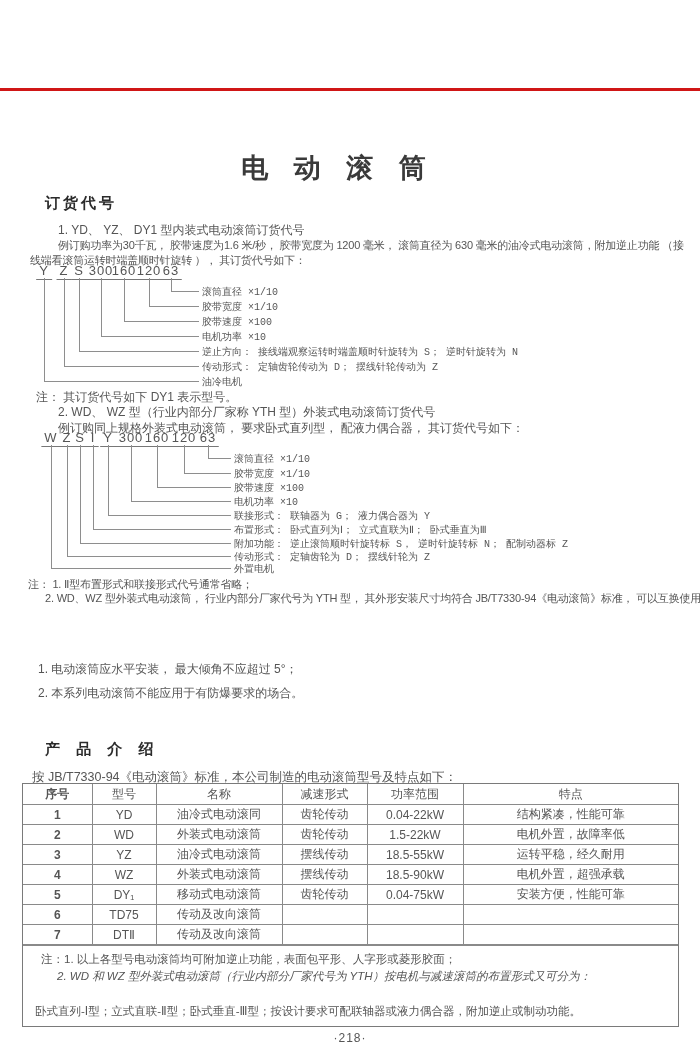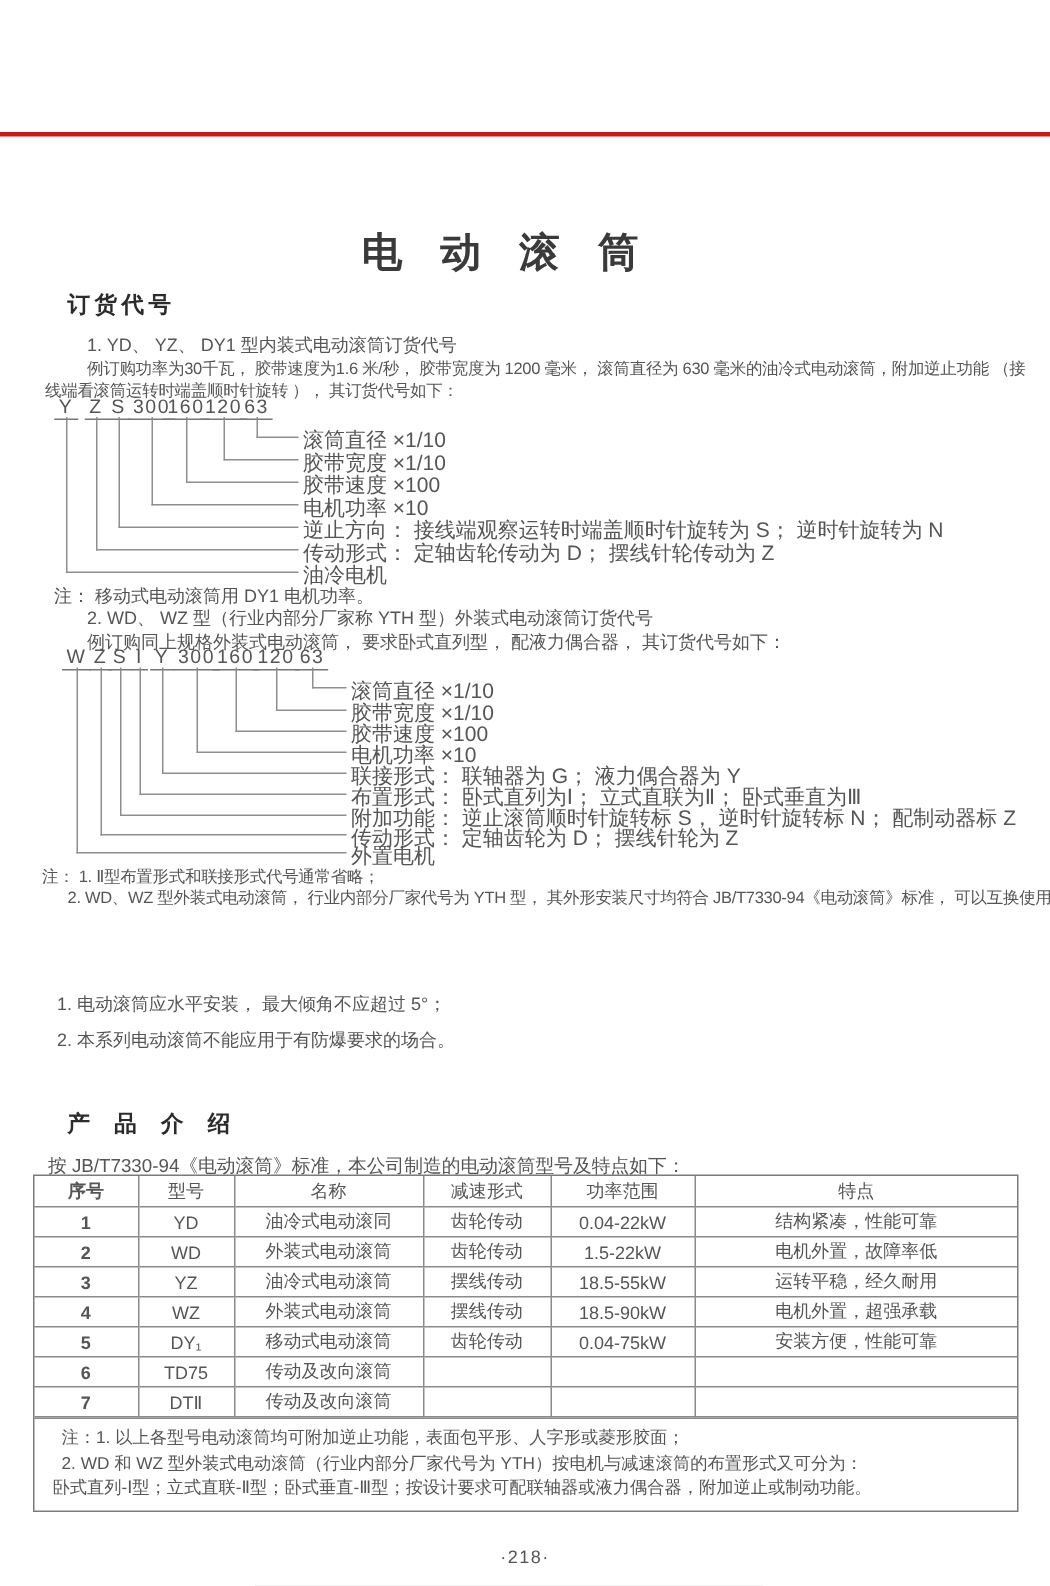--- a/index.html
+++ b/index.html
@@ -11,34 +11,34 @@
   .abs{position:absolute;white-space:nowrap;}
   .rule{position:absolute;left:0;top:88px;width:700px;height:3px;background:#d01616;}
   .doc-title{left:0;top:150px;width:676px;text-align:center;font-size:27px;font-weight:bold;
     letter-spacing:9px;color:#3a3a3a;}
   .sec-head{font-size:15px;font-weight:bold;color:#2b2b2b;letter-spacing:3px;}
   .body-txt{font-size:12px;color:#555;}
   .small-txt{font-size:11px;color:#555;letter-spacing:-0.2px;}
   .code-token{position:absolute;transform:translateX(-50%);font-size:13px;color:#555;
     letter-spacing:1px;border-bottom:1px solid #777;padding:0 3px 1px 3px;white-space:nowrap;}
   .elbow{position:absolute;border-left:1px solid #8e8e8e;border-bottom:1px solid #8e8e8e;}
-  .dlabel{position:absolute;font-size:14px;color:#555;white-space:nowrap;}
+  .dlabel{position:absolute;font-size:10px;color:#555;white-space:nowrap;font-family:Liberation Mono, monospace;}
   .tbl-box{position:absolute;left:22px;top:783px;width:655px;border:1px solid #7a7a7a;}
   table.prod{border-collapse:collapse;width:100%;table-layout:fixed;font-size:12px;color:#555;}
   table.prod th,table.prod td{border:1px solid #8a8a8a;text-align:center;padding:0;
     overflow:hidden;white-space:nowrap;font-weight:normal;}
   table.prod tr.hdr td{height:20px;}
   table.prod tr.row td{height:19px;}
   table.prod td:first-child{border-left:none;font-weight:bold;}
   table.prod td:last-child{border-right:none;}
   table.prod tr:first-child td{border-top:none;}
   .tbl-notes{border-top:1px solid #8a8a8a;padding:5px 10px 6px 18px;font-size:11.5px;
     color:#555;line-height:16.5px;}
-  .tbl-notes .n2{margin-left:0;}
-  .tbl-notes .n3{margin-left:-6px;}
+  .tbl-notes .n2{margin-left:16px;font-style:italic;}
+  .tbl-notes .n3{margin-left:-6px;margin-top:19px;}
   .page-num{left:0;top:1031px;width:700px;text-align:center;font-size:12px;color:#555;
     letter-spacing:1px;}
 </style>
 </head>
 <body>
 
 <div class="page">
 
   <div class="rule"></div>
 
@@ -66,21 +66,21 @@
   <div class="elbow" style="left:44px;top:278px;width:154px;height:103px;"></div>
 
   <div class="dlabel" style="left:202px;top:285px;">滚筒直径 ×1/10</div>
   <div class="dlabel" style="left:202px;top:300px;">胶带宽度 ×1/10</div>
   <div class="dlabel" style="left:202px;top:315px;">胶带速度 ×100</div>
   <div class="dlabel" style="left:202px;top:330px;">电机功率 ×10</div>
   <div class="dlabel" style="left:202px;top:345px;">逆止方向： 接线端观察运转时端盖顺时针旋转为 S； 逆时针旋转为 N</div>
   <div class="dlabel" style="left:202px;top:360px;">传动形式： 定轴齿轮传动为 D； 摆线针轮传动为 Z</div>
   <div class="dlabel" style="left:202px;top:375px;">油冷电机</div>
 
-  <div class="abs body-txt" style="left:36px;top:389px;">注：  移动式电动滚筒用 DY1 电机功率。</div>
+  <div class="abs body-txt" style="left:36px;top:389px;">注：  其订货代号如下 DY1 表示型号。</div>
 
   <div class="abs body-txt" style="left:58px;top:404px;">2. WD、 WZ 型（行业内部分厂家称 YTH 型）外装式电动滚筒订货代号</div>
   <div class="abs body-txt" style="left:58px;top:420px;">例订购同上规格外装式电动滚筒， 要求卧式直列型， 配液力偶合器， 其订货代号如下：</div>
 
   <span class="code-token" style="left:51px;top:430px;">W</span>
   <span class="code-token" style="left:67px;top:430px;">Z</span>
   <span class="code-token" style="left:80px;top:430px;">S</span>
   <span class="code-token" style="left:93px;top:430px;">I</span>
   <span class="code-token" style="left:108px;top:430px;">Y</span>
   <span class="code-token" style="left:131px;top:430px;">300</span>

